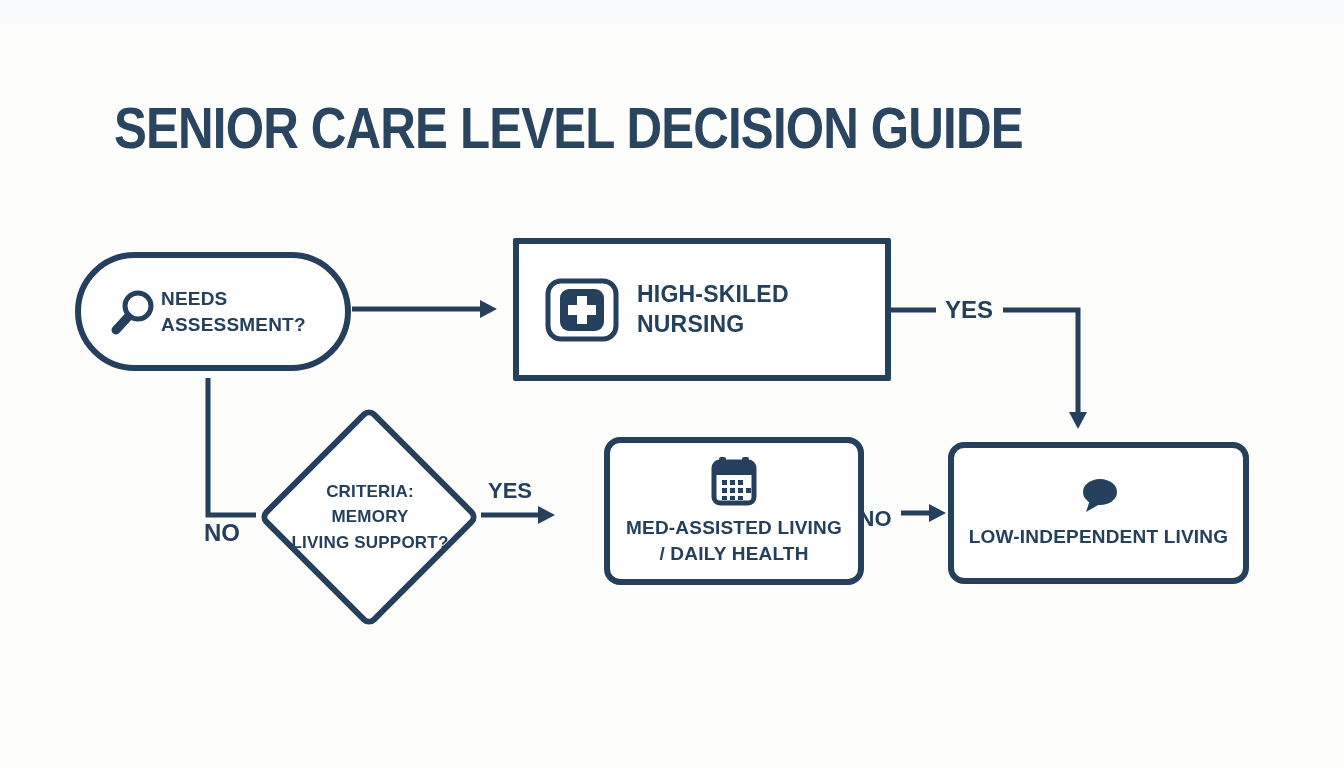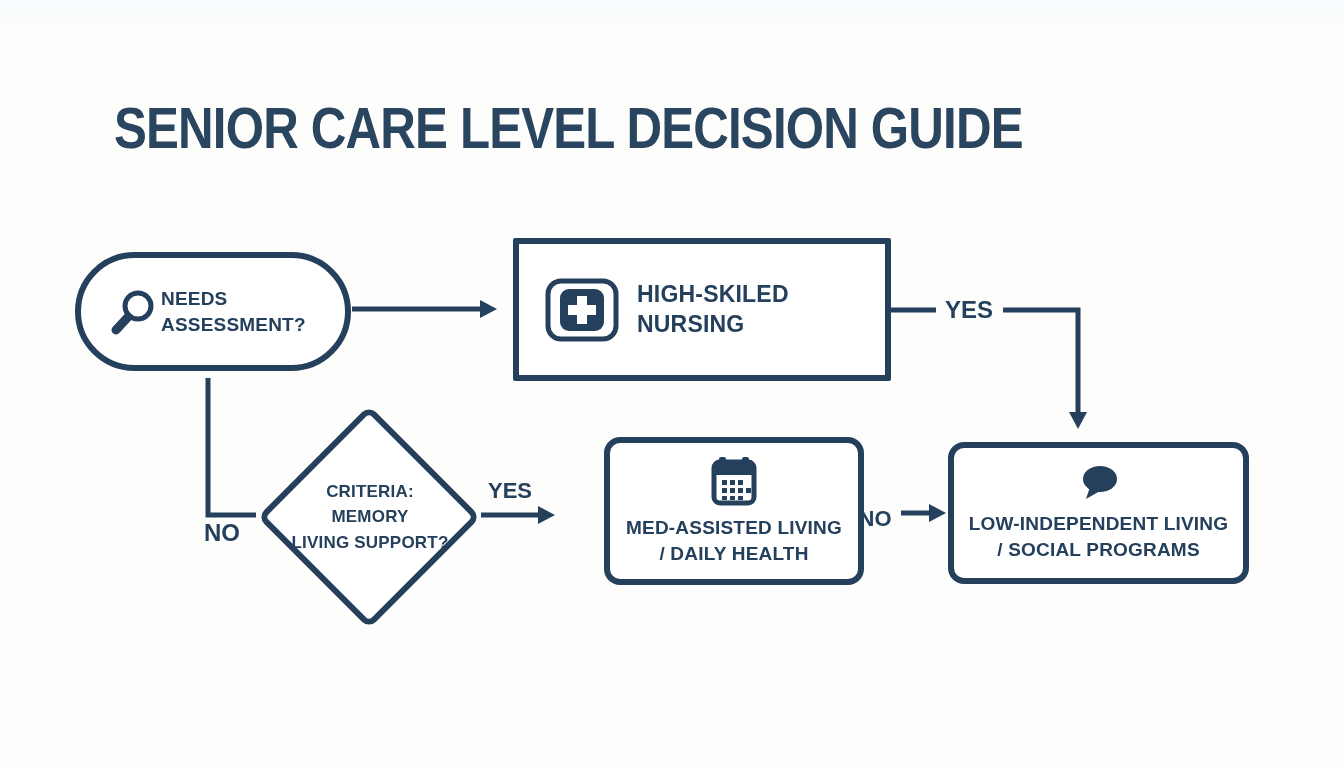--- a/index.html
+++ b/index.html
@@ -157,21 +157,20 @@
 
   <div class="node rect3">
     <span class="icon">
       <svg width="46" height="40" viewBox="0 0 46 40">
         <ellipse cx="24" cy="16" rx="17" ry="13" fill="#25405c"></ellipse>
         <path d="M14 24 L10 36 L24 28 Z" fill="#25405c"></path>
       </svg>
     </span>
     <span class="txt">
       <span>LOW-INDEPENDENT LIVING</span><br>
-      <span>/ SOCIAL PROGRAMS</span>
     </span>
   </div>
 
   <span class="flow-label" style="left:969px;top:310px;font-size:24px;">YES</span>
   <span class="flow-label" style="left:510px;top:491px;font-size:22px;">YES</span>
   <span class="flow-label" style="left:222px;top:533px;font-size:24px;">NO</span>
   <span class="flow-label" style="left:875px;top:519px;font-size:22px;">NO</span>
 
 </div>
 

